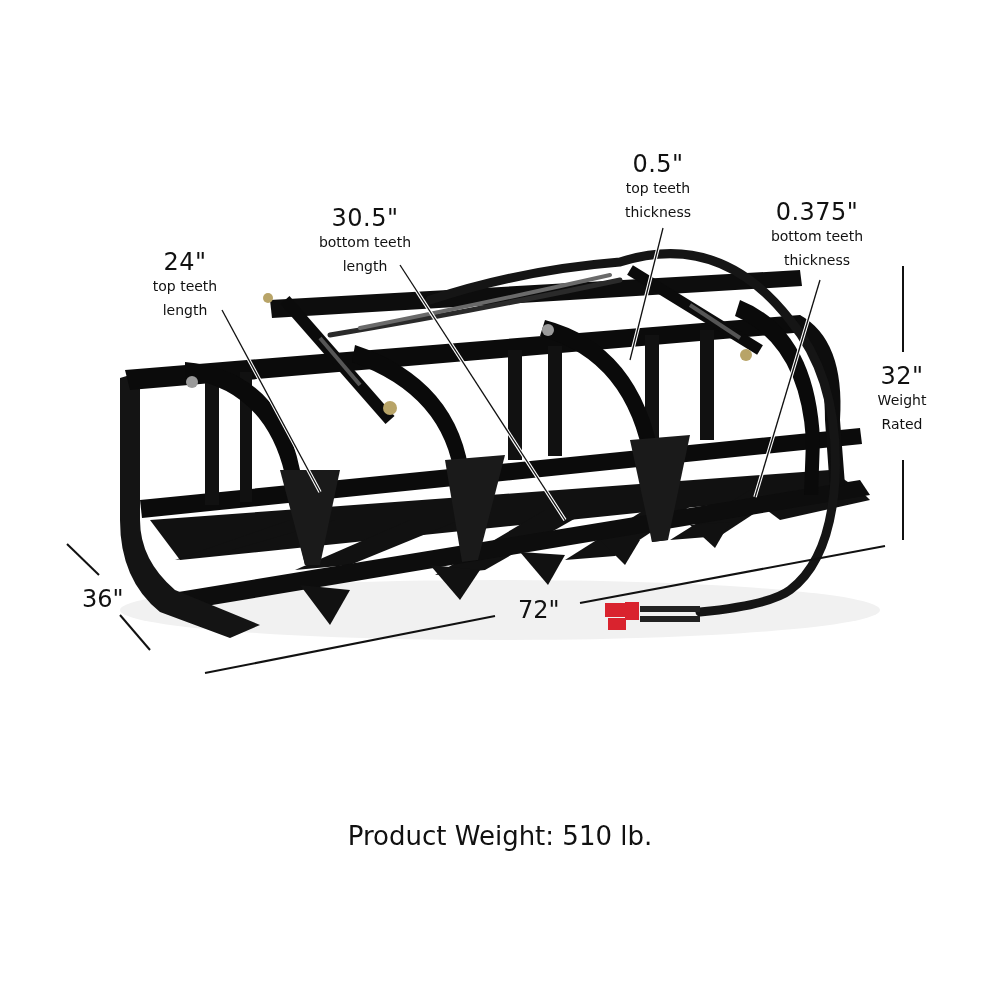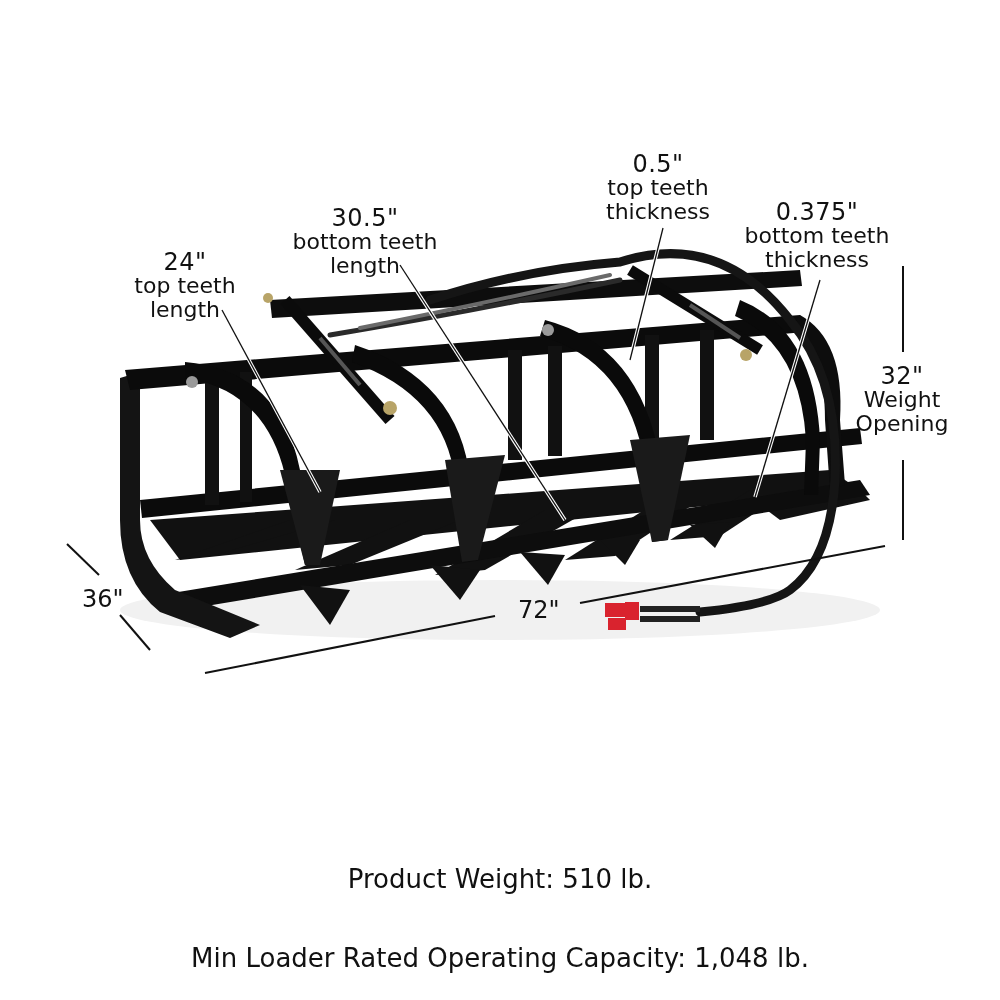--- a/index.html
+++ b/index.html
@@ -1,23 +1,23 @@
 <!DOCTYPE html>
 <html><head>
 <meta charset="utf-8">
 <style>
   html, body { margin: 0; padding: 0; background: #ffffff; }
   body { width: 1000px; height: 1000px; position: relative; overflow: hidden;
          font-family: "DejaVu Sans", "Liberation Sans", sans-serif; color: #111; }
   .stage { position: absolute; left: 0; top: 0; width: 1000px; height: 1000px; }
   .label { position: absolute; text-align: center; line-height: 1.0; color: #111; }
   .label .val { display: block; font-size: 24px; letter-spacing: 0.5px; }
-  .label .desc { display: block; font-size: 22px; line-height: 24px; }
+  .label .desc { display: block; font-size: 14px; line-height: 24px; }
   .specs { position: absolute; left: 0; width: 1000px; top: 818px; text-align: center; }
-  .specs .line { display: block; font-size: 26px; line-height: 36px; color: #111; margin-top: 43px; }
+  .specs .line { display: block; font-size: 26px; line-height: 36px; color: #111; }
   svg.art { position: absolute; left: 0; top: 0; }
   .dim { position: absolute; font-size: 24px; color: #111; }
 </style>
 </head>
 <body>
 
 <div class="stage">
 
   <svg class="art" width="1000" height="1000" viewBox="0 0 1000 1000">
 
@@ -144,23 +144,22 @@
 
   <div class="label" style="left:732px; top:200px; width:170px;">
     <span class="val">0.375"</span>
     <span class="desc">bottom teeth</span>
     <span class="desc">thickness</span>
   </div>
 
   <div class="label" style="left:842px; top:364px; width:120px;">
     <span class="val">32"</span>
     <span class="desc">Weight</span>
-    <span class="desc">Opening</span>
+    <span class="desc">Rated</span>
   </div>
 
   <div class="dim" style="left:82px; top:585px;">36"</div>
   <div class="dim" style="left:518px; top:596px;">72"</div>
 
   <div class="specs">
     <span class="line">Product Weight: 510 lb.</span>
-    <span class="line">Min Loader Rated Operating Capacity: 1,048 lb.</span>
   </div>
 </div>
 
 </body></html>

